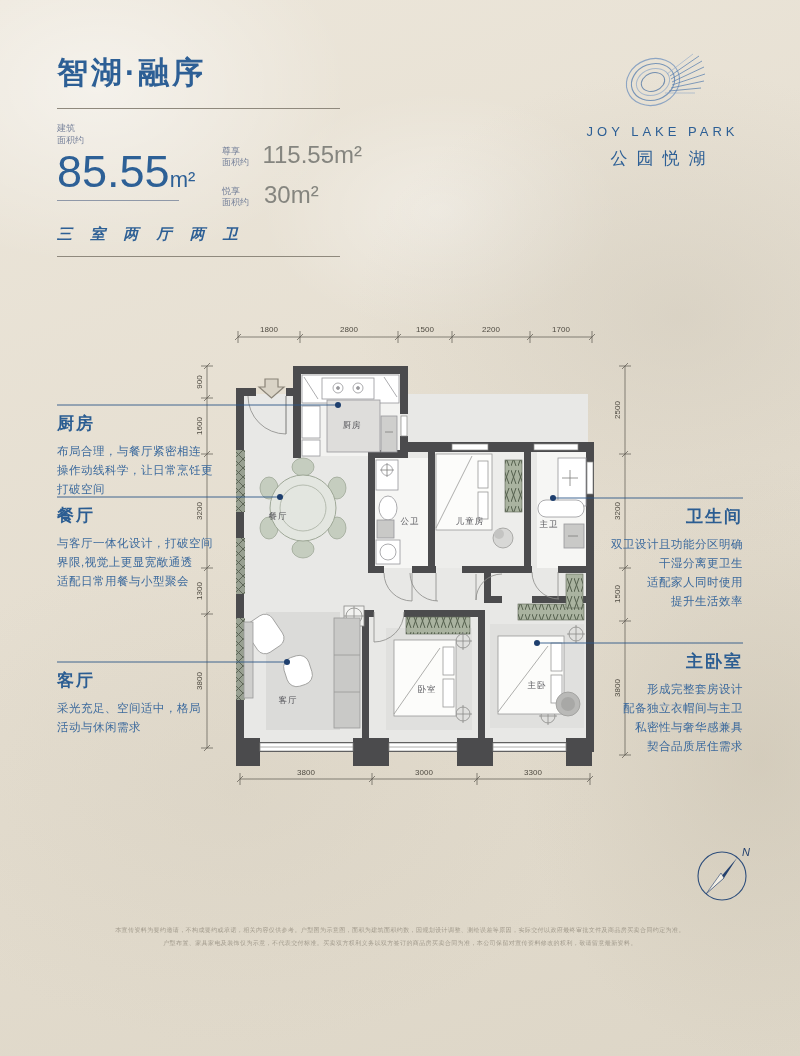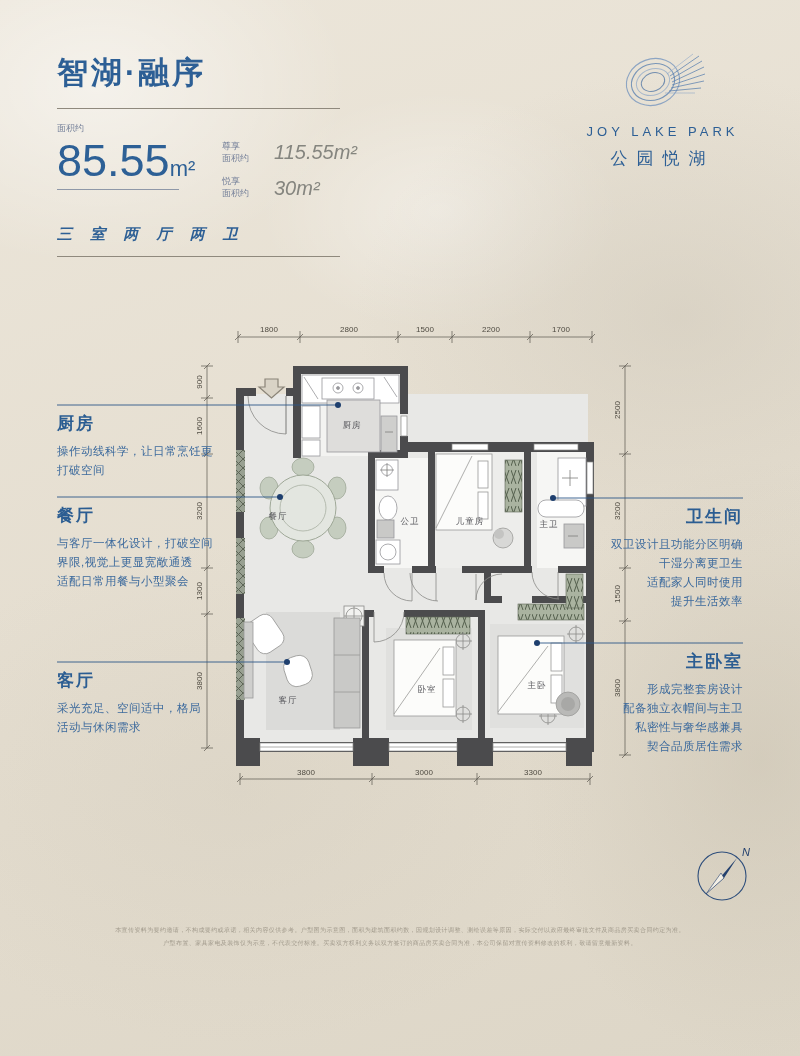--- a/index.html
+++ b/index.html
@@ -16,23 +16,23 @@
   }
   .hdr{position:absolute;left:57px;top:52px;width:300px;}
   .hdr .title{font-size:31px;font-weight:700;color:#2d5f95;letter-spacing:3px;}
   .hdr .rule{height:1px;background:#8f897d;margin-top:14px;width:283px;}
   .area-row{position:relative;margin-top:14px;height:92px;}
   .alabel{font-size:9px;color:#76819a;line-height:1.3;}
   .big-num{font-size:45px;color:#2d6096;font-weight:500;letter-spacing:0;line-height:1;margin-top:3px;}
   .big-num .unit{font-size:22px;}
   .big-underline{width:122px;height:1px;background:#8f98a8;margin-top:6px;}
   .sec-col{position:absolute;left:165px;top:18px;width:140px;}
-  .sec-item{display:flex;align-items:flex-end;margin-bottom:12px;gap:16px;}
+  .sec-item{display:flex;align-items:flex-end;margin-bottom:12px;}
   .sec-item .alabel{width:30px;}
-  .sec-val{font-size:20px;color:#85857f;margin-left:6px;letter-spacing:0;font-style:italic;}
+  .sec-val{font-size:24px;color:#85857f;margin-left:12px;letter-spacing:0;}
   .layout-line{font-size:15px;color:#2d5f95;letter-spacing:7px;margin-top:10px;font-weight:600;font-style:italic;}
   .rule2{height:1px;background:#8f897d;margin-top:12px;width:283px;}
   .logo{position:absolute;left:575px;top:48px;width:175px;text-align:center;}
   .logo .en{font-size:13px;color:#2d5f95;letter-spacing:4px;margin-top:4px;}
   .logo .cn{font-size:17px;color:#2d5f95;letter-spacing:9px;margin-top:8px;}
   .plan-svg{position:absolute;left:0;top:0;}
   .anno{position:absolute;width:210px;}
   .anno .atitle{font-size:17px;font-weight:700;color:#2b5d92;letter-spacing:2px;margin-bottom:7px;}
   .anno .aline{font-size:11.5px;color:#3c6a9d;line-height:1.65;letter-spacing:.5px;}
   .anno.right{width:252px;text-align:right;}
@@ -42,20 +42,21 @@
 </head>
 <body>
 
 <div class="page">
 
   <div class="hdr">
     <div class="title">智湖·融序</div>
     <div class="rule"></div>
     <div class="area-row">
       <div class="alabel">
+        <div>建筑</div>
         <div>面积约</div>
       </div>
       <div class="big-num"><span>85.55</span><span class="unit">m²</span></div>
       <div class="big-underline"></div>
       <div class="sec-col">
         <div class="sec-item">
           <div class="alabel">
             <div>尊享</div>
             <div>面积约</div>
           </div>
@@ -356,20 +357,21 @@
     <g>
       <circle cx="722" cy="876" r="24" fill="none" stroke="#2f4f7c" stroke-width="1.1"></circle>
       <polygon points="706,894 737,858 724,878" fill="#23406e"></polygon>
       <polygon points="706,894 721,873 724,878" fill="#f2eee4" stroke="#23406e" stroke-width="0.6"></polygon>
       <text x="742" y="856" font-size="11" fill="#23406e" font-style="italic">N</text>
     </g>
   </svg>
 
   <div class="anno" style="left:57px;top:412px">
     <div class="atitle">厨房</div>
+    <div class="aline">布局合理，与餐厅紧密相连</div>
     <div class="aline">操作动线科学，让日常烹饪更</div>
     <div class="aline">打破空间</div>
   </div>
 
   <div class="anno" style="left:57px;top:504px">
     <div class="atitle">餐厅</div>
     <div class="aline">与客厅一体化设计，打破空间</div>
     <div class="aline">界限,视觉上更显宽敞通透</div>
     <div class="aline">适配日常用餐与小型聚会</div>
   </div>

